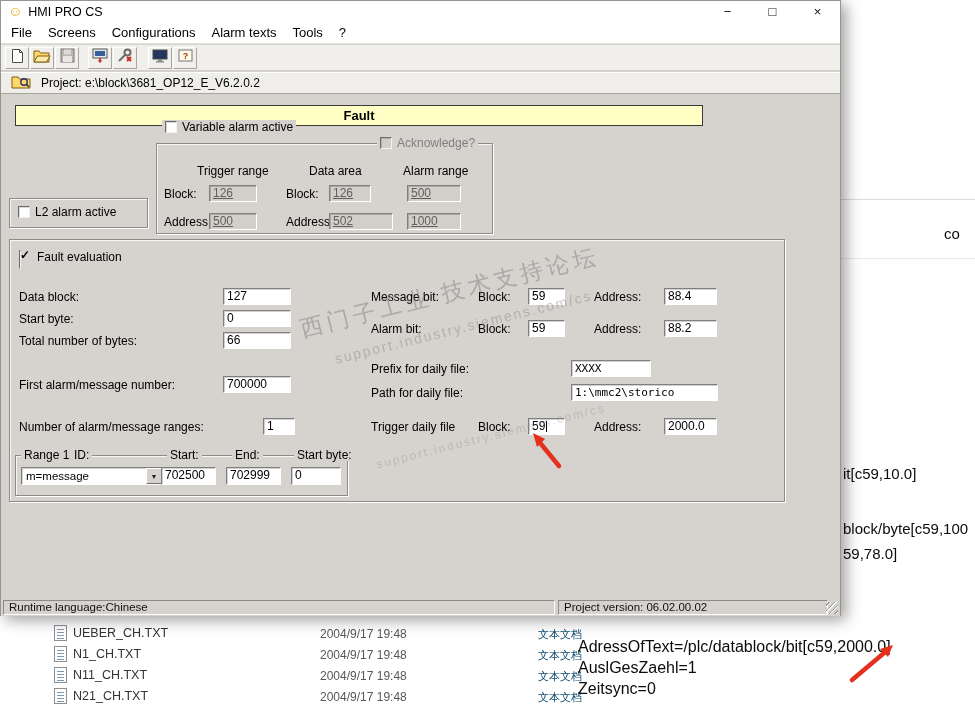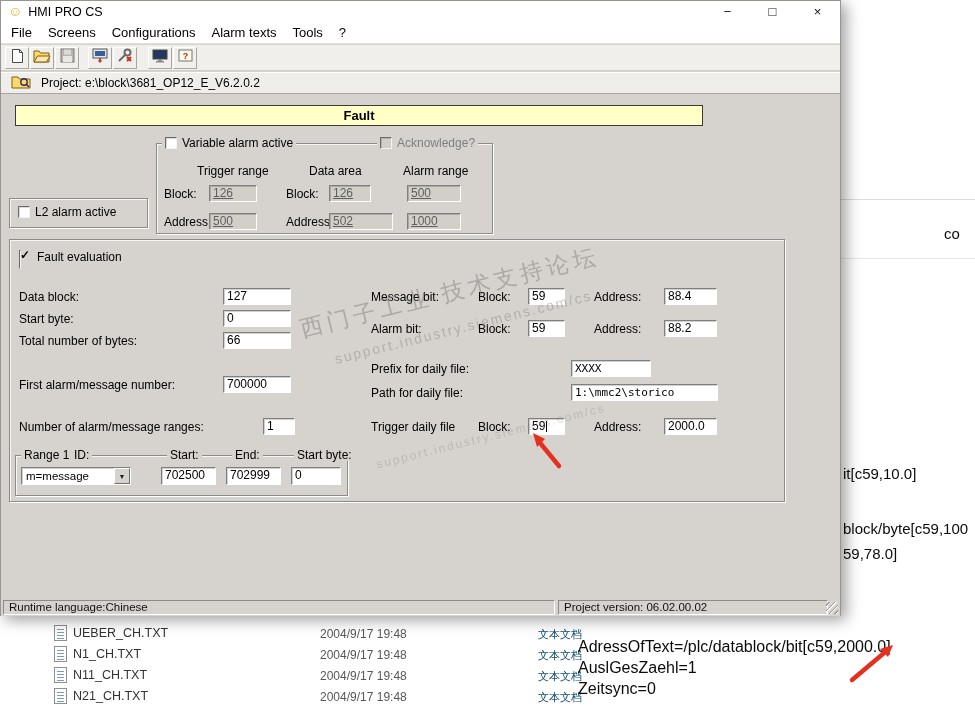--- a/index.html
+++ b/index.html
@@ -195,21 +195,21 @@
             <path d="M15.3 10.3L18 13" stroke="#2a2a66" stroke-width="1.6"></path>
           </svg></span>
       <span>Project: e:\block\3681_OP12_E_V6.2.0.2</span>
     </div>
 
     
     <div class="banner">Fault</div>
 
     
     <div class="group" style="left:155px;top:142px;width:337px;height:91px;"></div>
-    <div class="legend" style="left:161px;top:135px;text-align:right;">
+    <div class="legend" style="left:161px;top:119px;text-align:right;">
       <span class="cb inl"></span>
       <span>Variable alarm active</span>
     </div>
     <div class="legend" style="left:376px;top:135px;">
       <span class="cb inl dis"></span>
       <span class="lbl dis" style="position:static;">Acknowledge?</span>
     </div>
     <div class="lbl" style="left:196px;top:163px;">Trigger range</div>
     <div class="lbl" style="left:308px;top:163px;">Data area</div>
     <div class="lbl" style="left:402px;top:163px;">Alarm range</div>
@@ -270,21 +270,21 @@
     <div class="lbl" style="left:593px;top:419px;">Address:</div>
     <div class="field" style="left:663px;top:417px;width:53px;">2000.0</div>
 
     
     <div class="group" style="left:14px;top:454px;width:333px;height:41px;"></div>
     <div class="legend txtonly" style="left:20px;top:448px;">Range 1</div>
     <div class="legend txtonly" style="left:70px;top:448px;">ID:</div>
     <div class="legend txtonly" style="left:166px;top:448px;">Start:</div>
     <div class="legend txtonly" style="left:231px;top:448px;">End:</div>
     <div class="legend txtonly" style="left:293px;top:448px;">Start byte:</div>
-    <div class="combo" style="left:20px;top:466px;width:110px;">
+    <div class="combo" style="left:20px;top:466px;width:142px;">
       <span>m=message</span>
       <span class="combo-arrow">▼</span>
     </div>
     <div class="field" style="left:160px;top:466px;width:55px;height:18px;">702500</div>
     <div class="field" style="left:225px;top:466px;width:55px;height:18px;">702999</div>
     <div class="field" style="left:290px;top:466px;width:50px;height:18px;">0</div>
 
     
     <div class="statusbar">
       <div class="spanel" style="left:2px;top:1px;width:552px;">Runtime language:Chinese</div>

